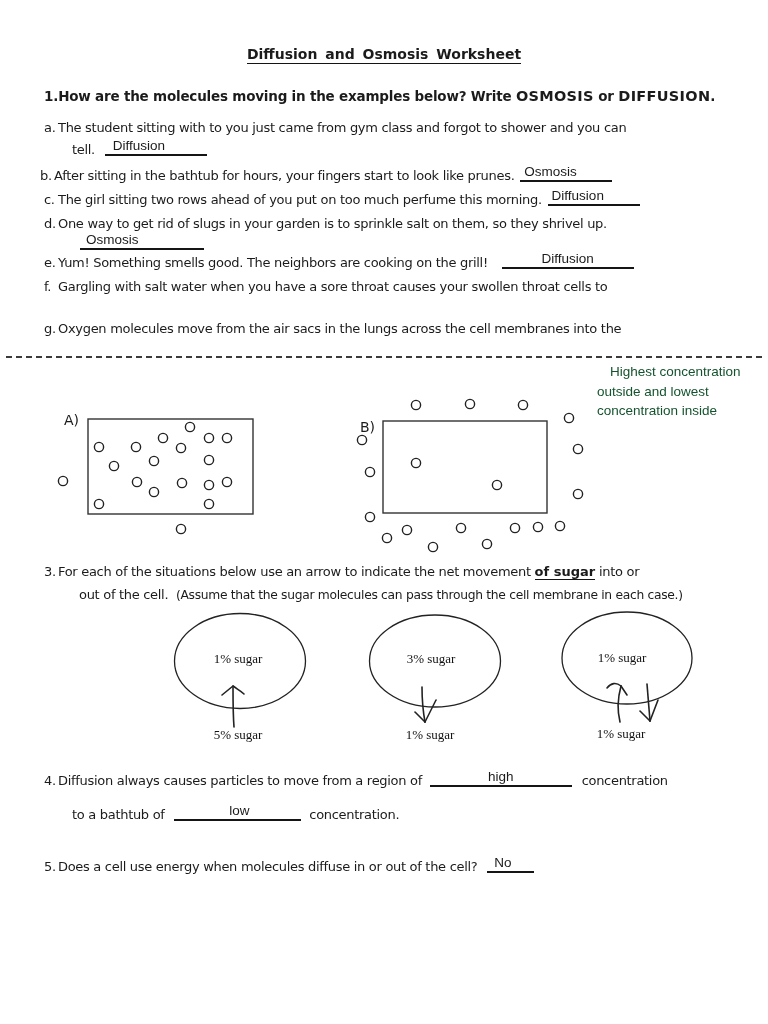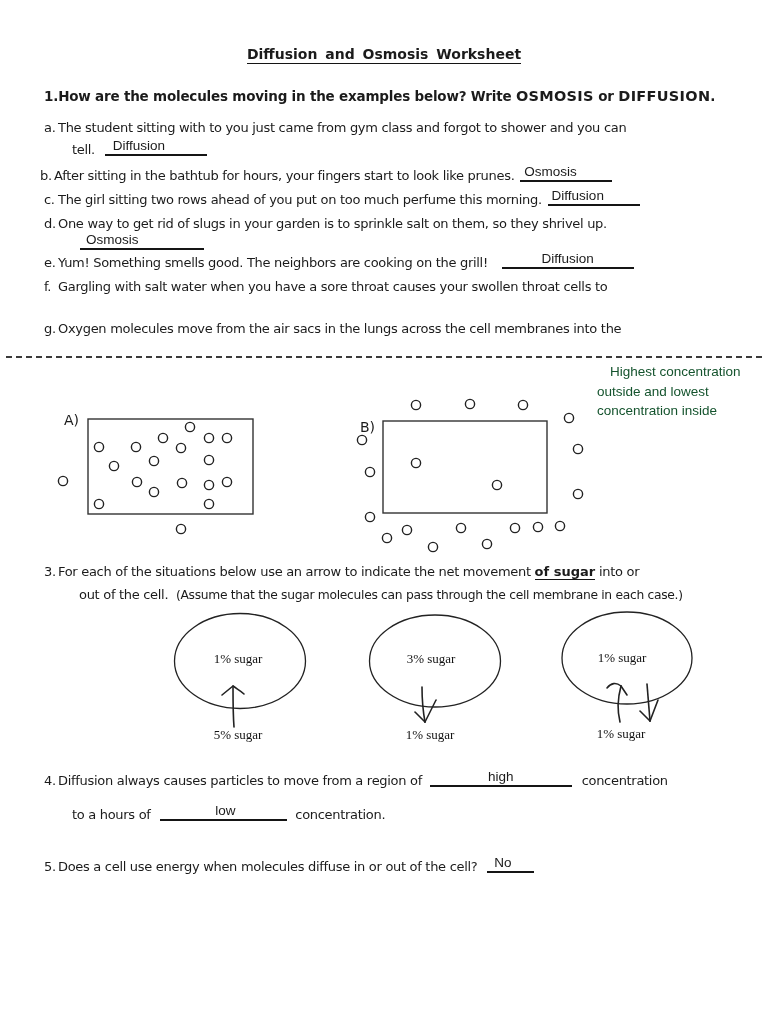--- a/index.html
+++ b/index.html
@@ -180,21 +180,21 @@
     </g>
     <text x="71" y="132" text-anchor="middle">1% sugar</text>
   </svg>
 
   <div class="line" style="top:772px;left:44px;">
     <span class="letter">4.</span><span>Diffusion always causes particles to move from a region of</span>
     <span class="ans" style="margin-left:4px;min-width:130px;text-align:center;">high</span>
     <span style="margin-left:6px;">concentration</span>
   </div>
   <div class="line" style="top:806px;left:72px;">
-    <span>to a hours of</span>
+    <span>to a bathtub of</span>
     <span class="ans" style="margin-left:6px;min-width:112px;text-align:center;padding-left:9px;">low</span>
     <span style="margin-left:4px;">concentration.</span>
   </div>
 
   <div class="line" style="top:858px;left:44px;">
     <span class="letter">5.</span><span>Does a cell use energy when molecules diffuse in or out of the cell?</span>
     <span class="ans" style="margin-left:6px;min-width:34px;text-align:left;padding-left:7px;">No</span>
   </div>
 
 </div>

